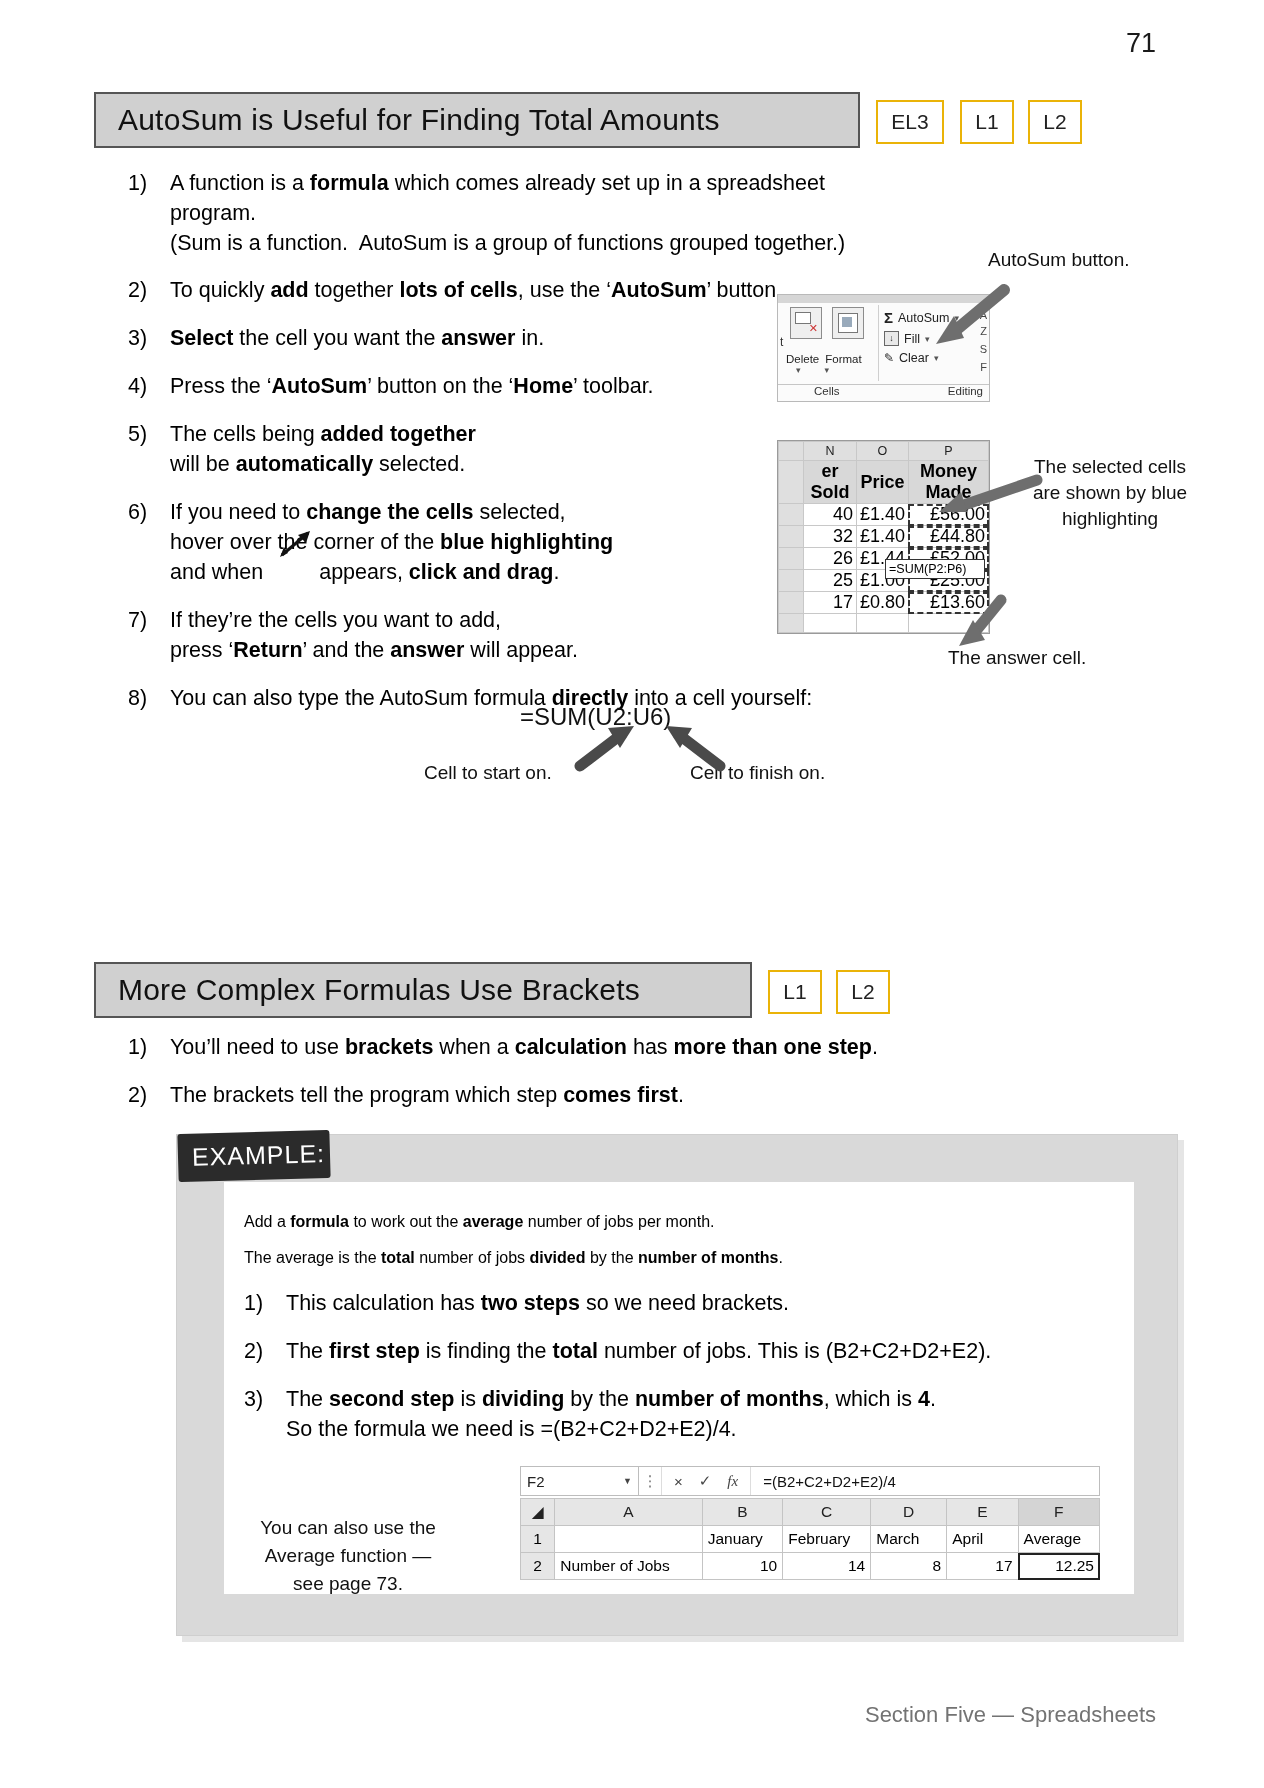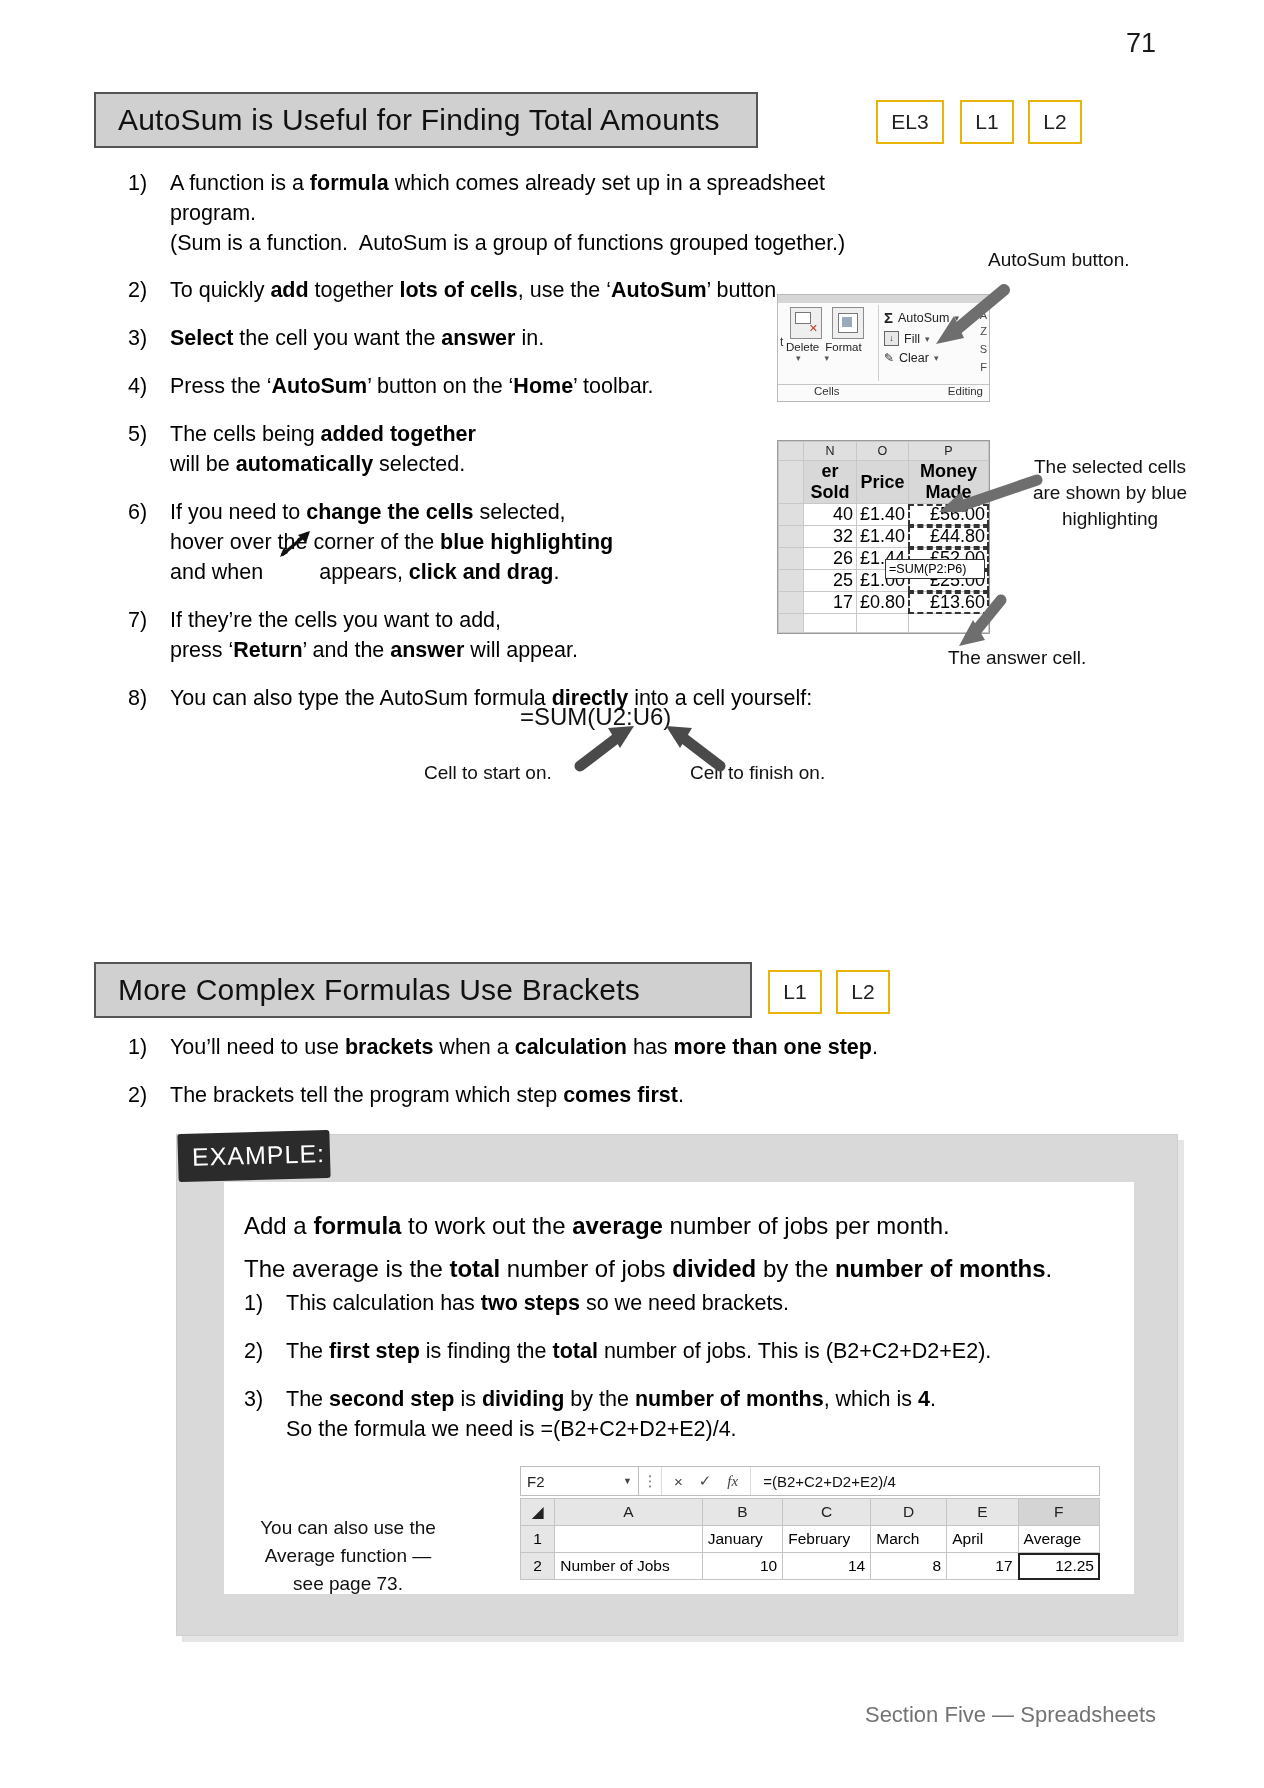--- a/index.html
+++ b/index.html
@@ -212,22 +212,22 @@
     top: 1182px;
     width: 910px;
     height: 412px;
     background: #fff;
   }
   .ex-text {
     position: absolute;
     left: 244px;
     top: 1204px;
     width: 860px;
-    font-size: 24px;
-    line-height: 43px;
+    font-size: 16px;
+    line-height: 36px;
   }
   .ex-list { position: absolute; left: 244px; top: 1288px; width: 860px; }
 
   .sidenote {
     position: absolute;
     left: 248px;
     top: 1486px;
     width: 200px;
     text-align: center;
     font-size: 19px;
@@ -282,21 +282,21 @@
     color: #737373;
   }
 </style>
 </head>
 <body>
 
 <div class="page">
 
   <div class="page-number">71</div>
 
-  <div class="headbar" style="left:94px; top:92px; width:664px; height:56px;">
+  <div class="headbar" style="left:94px; top:92px; width:766px; height:56px;">
     <span class="htext">AutoSum is Useful for Finding Total Amounts</span>
   </div>
   <div class="levelbox" style="left:876px; top:100px; width:68px; height:44px;">
     <span>EL3</span>
   </div>
   <div class="levelbox" style="left:960px; top:100px; width:54px; height:44px;">
     <span>L1</span>
   </div>
   <div class="levelbox" style="left:1028px; top:100px; width:54px; height:44px;">
     <span>L2</span>
@@ -358,21 +358,21 @@
       <div style="display:flex; gap:10px; margin-left:6px;">
         <div class="icon-box">
           <div style="position:absolute; left:4px; top:4px; width:14px; height:10px; border:1px solid #777; background:#fff;"></div>
           <div style="position:absolute; right:3px; bottom:3px; font-size:11px; color:#c33;">✕</div>
         </div>
         <div class="icon-box">
           <div style="position:absolute; left:5px; top:5px; width:18px; height:18px; border:1px solid #777; background:#fff;"></div>
           <div style="position:absolute; left:9px; top:9px; width:10px; height:10px; background:#9ab;"></div>
         </div>
       </div>
-      <div style="display:flex; gap:6px; margin-top:2px; margin-left:2px;">
+      <div style="display:flex; gap:6px; margin-top:14px; margin-left:2px;">
         <span class="lbl">Delete</span>
         <span class="lbl">Format</span>
       </div>
       <div style="display:flex; gap:24px; margin-left:12px; font-size:9px; color:#555;">
         <span>▾</span>
         <span>▾</span>
       </div>
     </div>
     <div class="grouplabel" style="left:36px;">Cells</div>
 

